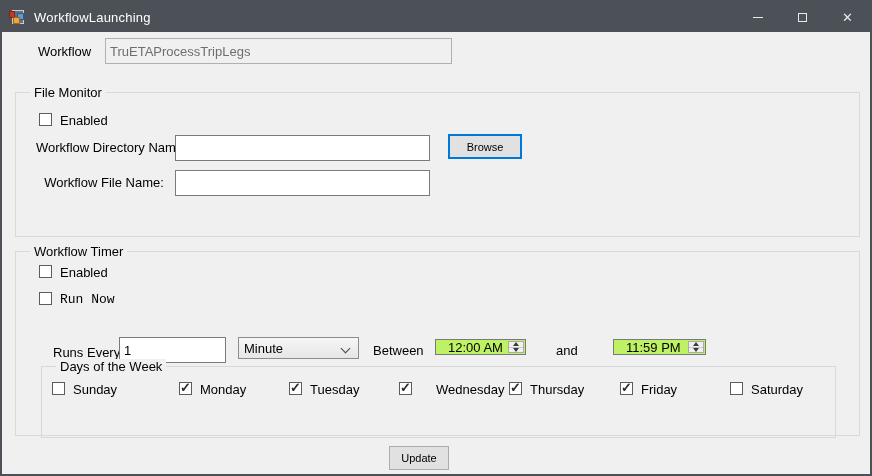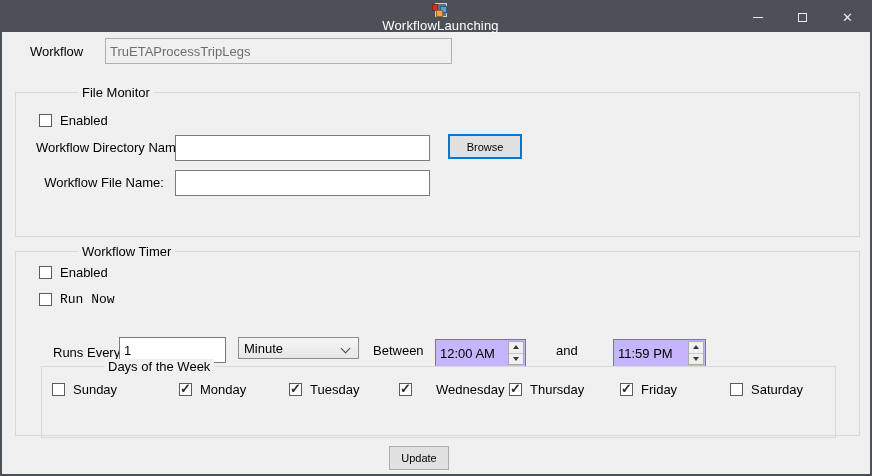--- a/index.html
+++ b/index.html
@@ -9,21 +9,21 @@
   .window {
     position:relative; width:872px; height:476px;
     background:#F0F0F0;
     border:2px solid #4B5157;
     overflow:hidden;
   }
 
   
   .titlebar {
     position:absolute; left:0; top:0; right:0; height:30px;
-    background:#4B5157; display:flex; align-items:center;flex-direction:column;
+    background:#4B5157; display:flex; align-items:center;
   }
   .app-icon { position:relative; width:16px; height:16px; margin-left:7px; flex:0 0 auto; }
   .app-icon .frame  { position:absolute; left:3px; top:1px; width:12px; height:14px; border:1px solid #C9CDD1; background:#6A7075; }
   .app-icon .sq-red    { position:absolute; left:0;  top:2px;  width:6px;  height:7px; background:#C0392B; border:1px solid #7E2418; }
   .app-icon .sq-blue   { position:absolute; left:8px; top:4px;  width:7px;  height:7px; background:#5B9BD5; border:1px solid #2E5A87; }
   .app-icon .sq-orange { position:absolute; left:4px; top:8px;  width:7px;  height:7px; background:#F2A33C; border:1px solid #9C661F; }
   .title-text { color:#FFFFFF; margin-left:9px; font-size:13px; letter-spacing:0.2px; }
   .win-btns { position:absolute; right:0; top:0; height:30px; display:flex; }
   .win-btn { width:45px; height:30px; display:flex; align-items:center; justify-content:center;
              color:#E9EAEB; cursor:default; }
@@ -35,44 +35,44 @@
   .textbox {
     position:absolute; background:#FFFFFF; border:1px solid #7A7A7A;
     font-family:"Liberation Sans", sans-serif; font-size:13px; color:#000;
     padding:12px 4px; height:22px;
   }
   .textbox.readonly { background:#F0F0F0; border:1px solid #B0B0B0; color:#6E6E6E; }
 
   .label { position:absolute; white-space:nowrap; color:#000; }
 
   .groupbox { position:absolute; border:1px solid #D9D9D9; }
-  .groupbox-title { position:absolute; top:-8px; left:14px; background:#F0F0F0; padding:0 4px; white-space:nowrap;margin-left:48px; }
-
-  .checkline { position:absolute; display:flex; align-items:center; gap:8px; white-space:nowrap; }
+  .groupbox-title { position:absolute; top:-8px; left:14px; background:#F0F0F0; padding:0 4px; white-space:nowrap; }
+
+  .checkline { position:absolute; display:flex; gap:8px; white-space:nowrap; }
   .cb { width:13px; height:13px; background:#FFFFFF; border:1px solid #5C5C5C; position:relative; flex:0 0 auto; }
   .cb.checked::after { content:"✓"; position:absolute; left:0px; top:-3px; font-size:13px; font-weight:bold; color:#2B2B2B; }
 
   .btn {
     position:absolute; background:#E1E1E1; border:1px solid #ADADAD;
     display:flex; align-items:center; justify-content:center;
     font-size:11px; color:#000; cursor:default;
   }
   .btn.focused { border:2px solid #0078D7; }
 
   .combo {
     position:absolute; height:22px; border:1px solid #8C8C8C;
     background:linear-gradient(#F6F6F6,#E6E6E6);
     display:flex; align-items:center; padding:0 5px;
   }
   .combo .chev { position:absolute; right:9px; top:7px; width:7px; height:7px;
     border-right:1.5px solid #444; border-bottom:1.5px solid #444; transform:rotate(45deg); }
 
   .timepicker {
-    position:absolute; height:28px; background:#c4b5fd; border:1px solid #7A7A7A;
-    display:flex; align-items:center; padding-left:4px;
+    position:absolute; height:16px; background:#bef264; border:1px solid #7A7A7A;
+    display:flex; align-items:center; padding-left:12px;
   }
   .spinner { position:absolute; right:1px; top:1px; bottom:1px; width:16px;
     border:1px solid #ABABAB; background:#F0F0F0; display:flex; flex-direction:column; }
   .spin-half { flex:1; display:flex; align-items:center; justify-content:center; }
   .spin-half.up    { border-bottom:1px solid #C8C8C8; }
   .tri-up   { width:0; height:0; border-left:3px solid transparent; border-right:3px solid transparent; border-bottom:4px solid #3A3A3A; }
   .tri-down { width:0; height:0; border-left:3px solid transparent; border-right:3px solid transparent; border-top:4px solid #3A3A3A; }
 </style>
 </head>
 <body>
@@ -91,21 +91,21 @@
       <div class="win-btn min">
           <span></span>
         </div>
       <div class="win-btn max">
           <span></span>
         </div>
       <div class="win-btn close">✕</div>
     </div>
   </div>
 
-  <div class="label" style="left:28px; top:42px;">Workflow</div>
+  <div class="label" style="left:36px; top:42px;">Workflow</div>
   <input class="textbox readonly" style="left: 103px; top: 36px; width: 347px;" readonly="" value="TruETAProcessTripLegs">
 
   <div class="groupbox" style="left:13px; top:90px; width:845px; height:145px;">
     <div class="groupbox-title">File Monitor</div>
 
     <div class="checkline" style="left:23px; top:20px;">
       <span class="cb"></span>
       <span>Enabled</span>
     </div>
 

